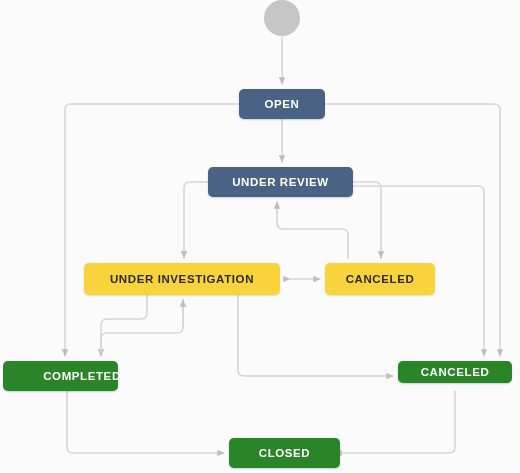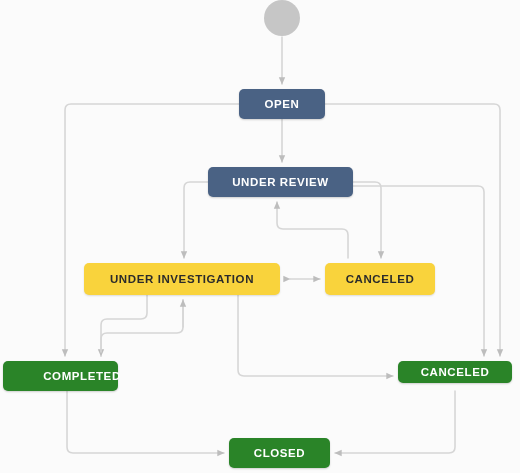--- a/index.html
+++ b/index.html
@@ -128,17 +128,17 @@
   </div>
 
   <div class="node node-green" style="left:3px; top:361px; width:115px; height:30px;padding-left:43px;">
     <span>COMPLETED</span>
   </div>
 
   <div class="node node-green" style="left:398px; top:361px; width:114px; height:22px;">
     <span>CANCELED</span>
   </div>
 
-  <div class="node node-green" style="left:229px; top:438px; width:101px; height:30px;">
+  <div class="node node-green" style="left:229px; top:438px; width:111px; height:30px;">
     <span>CLOSED</span>
   </div>
 
 </div>
 
 </body></html>

